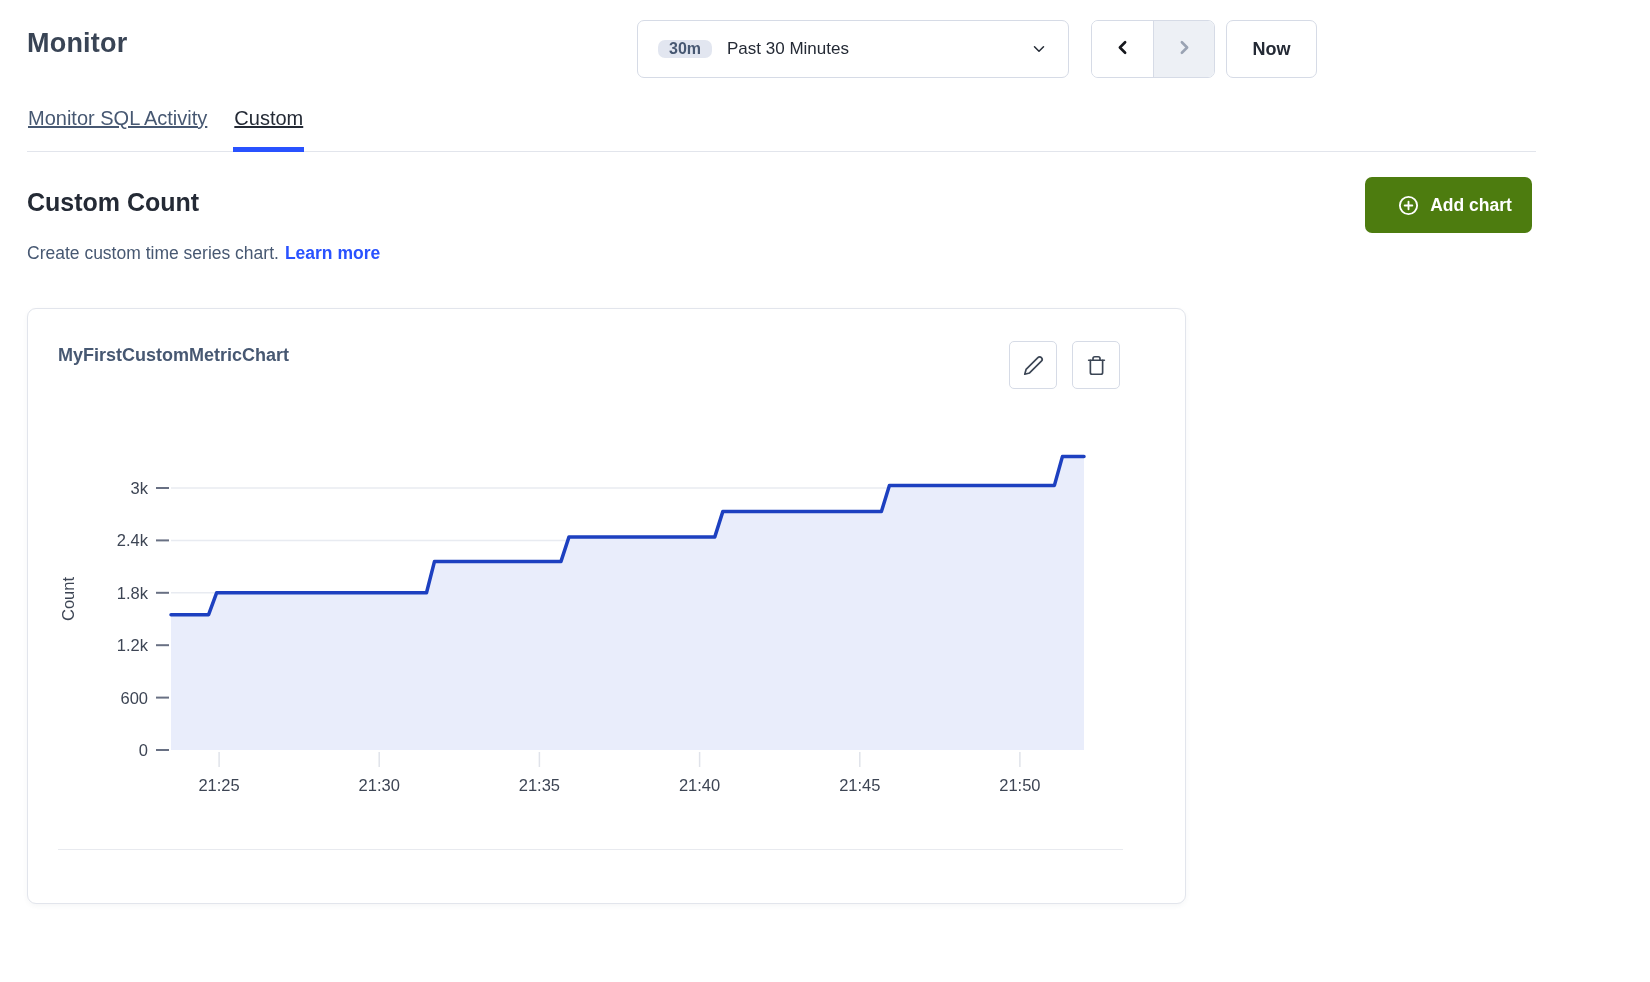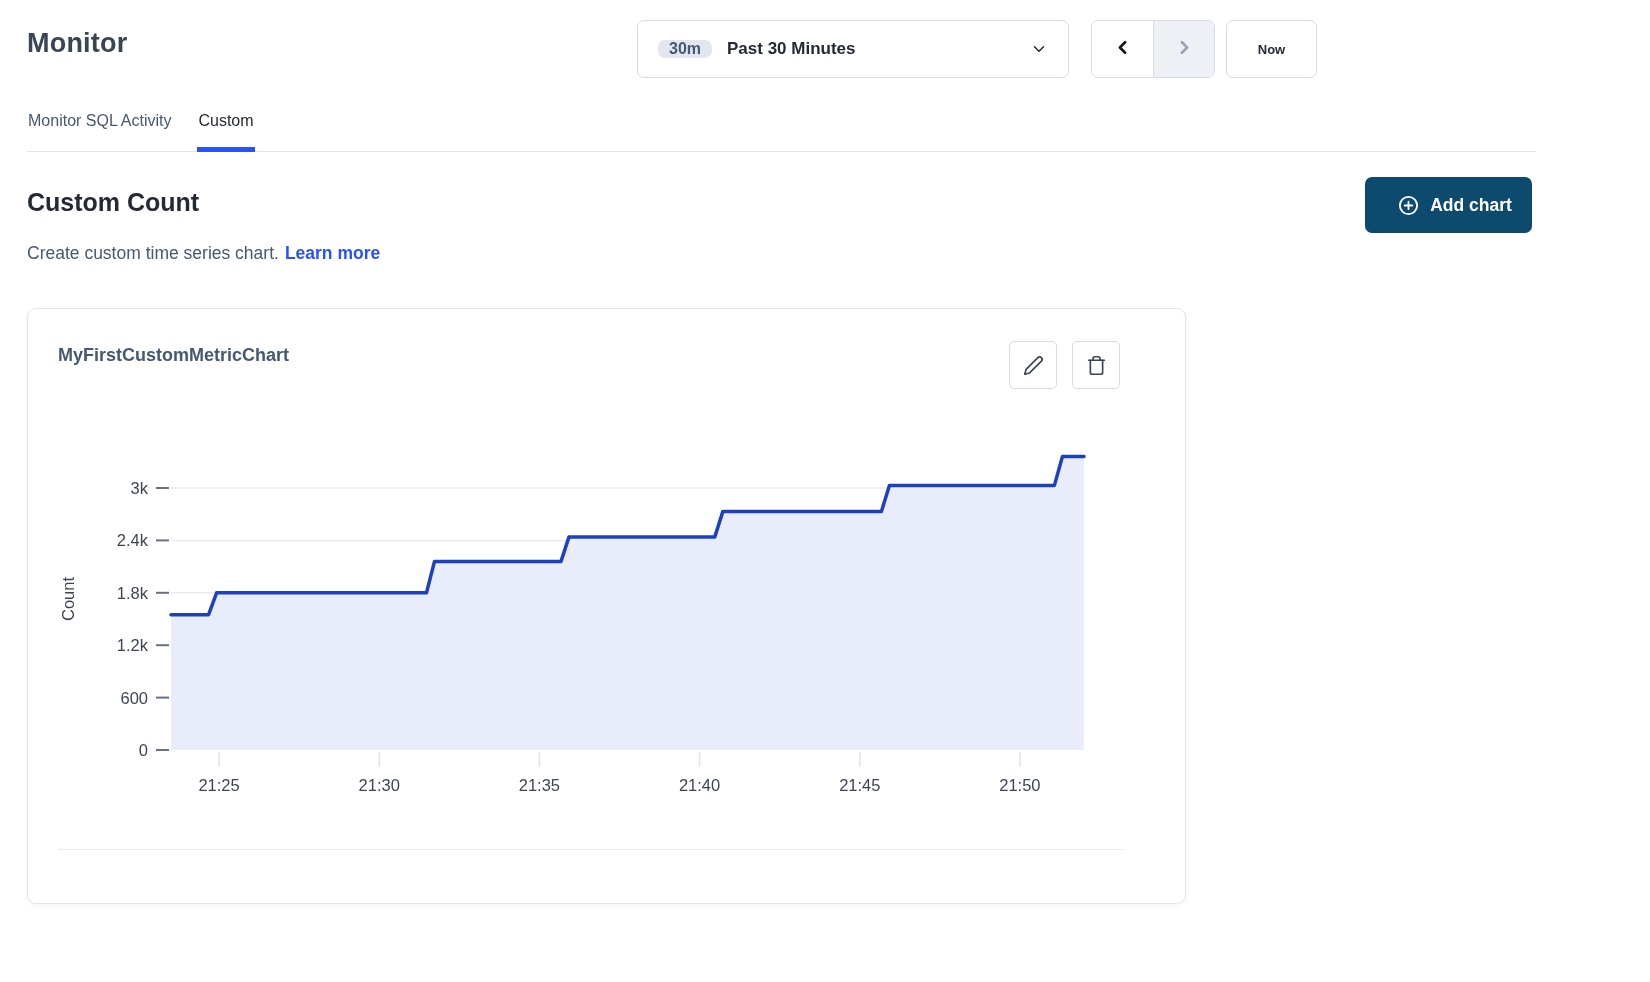--- a/index.html
+++ b/index.html
@@ -23,52 +23,52 @@
     left: 637px; top: 20px; width: 432px; height: 58px;
     background: #fff; border: 1px solid #d6dbe6; border-radius: 7px;
     display: flex; align-items: center; padding: 0 20px;
     cursor: pointer;
   }
   .time-badge {
     background: #e2e6f0; color: #475872;
     font-size: 16px; font-weight: bold;
     border-radius: 7px; padding: 1px 11px; line-height: 1;
   }
-  .time-label { margin-left: 15px; font-size: 17px; font-weight: bold; color: #242a35; }
+  .time-label { margin-left: 15px; font-size: 17px; font-weight: normal; color: #242a35; }
   .time-caret { margin-left: auto; display: flex; }
 
   .nav-arrows {
     left: 1091px; top: 20px; height: 58px;
     display: flex; border: 1px solid #d6dbe6; border-radius: 7px; overflow: hidden;
     background: #fff;
   }
   .arrow-btn {
     width: 61px; height: 100%;
     display: flex; align-items: center; justify-content: center;
     background: #fff; border: none; cursor: pointer;
   }
   .arrow-btn.next { background: #edf0f5; border-left: 1px solid #d6dbe6; cursor: default; }
 
   .now-btn {
     left: 1226px; top: 20px; width: 91px; height: 58px;
     background: #fff; border: 1px solid #d6dbe6; border-radius: 7px;
-    font-size: 13px; font-weight: bold; color: #242a35;
+    font-size: 18px; font-weight: bold; color: #242a35;
     font-family: inherit; cursor: pointer;
   }
 
   
   .tabs {
     left: 27px; top: 99px; width: 1509px; height: 53px;
     display: flex; gap: 25px; align-items: flex-end;
     border-bottom: 1px solid #e2e5ec;
   }
   .tab {
-    font-size: 16px; color: #475872; cursor: pointer;
+    font-size: 20px; color: #475872; cursor: pointer;
     padding: 0 1px 17px 1px; border-bottom: 5px solid transparent;
-    margin-bottom: -1px; white-space: nowrap;
+    margin-bottom: -1px; white-space: nowrap; text-decoration: underline;
   }
   .tab.active { color: #242a35; border-bottom-color: #2952ff; }
 
   
   .section-title { left: 27px; top: 188px; font-size: 25px; font-weight: bold; color: #242a35; }
   .section-sub { left: 27px; top: 243px; font-size: 17.5px; color: #475872; }
   .learn-more { color: #2952ff; font-weight: bold; text-decoration: none; margin-left: 6px; cursor: pointer; margin-top: 13px; }
   .add-btn {
     left: 1365px; top: 177px; width: 167px; height: 56px;
     background: #6936e8; color: #fff; border: none; border-radius: 7px;
@@ -140,21 +140,21 @@
 
 <div class="abs tabs">
   <div class="tab">Monitor SQL Activity</div>
   <div class="tab active" style="border-bottom-color: rgb(41, 82, 255); text-align: right;">Custom</div>
 </div>
 
 <h2 class="abs section-title">Custom Count</h2>
 <div class="abs section-sub">
   <span>Create custom time series chart.</span><a class="learn-more" style="color: rgb(41, 82, 255);">Learn more</a>
 </div>
-<button class="abs add-btn" style="background: #0c4a6e; padding-left: 12px;">
+<button class="abs add-btn" style="background: #4d7c0f; padding-left: 12px;">
   <span style="display:flex;">
     <svg width="23" height="23" viewBox="0 0 24 24" fill="none" stroke="#fff" stroke-width="1.9" stroke-linecap="round">
         <circle cx="12" cy="12" r="9"></circle>
         <line x1="12" y1="8" x2="12" y2="16"></line>
         <line x1="8" y1="12" x2="16" y2="12"></line>
       </svg>
   </span>
   <span>Add chart</span>
 </button>
 

